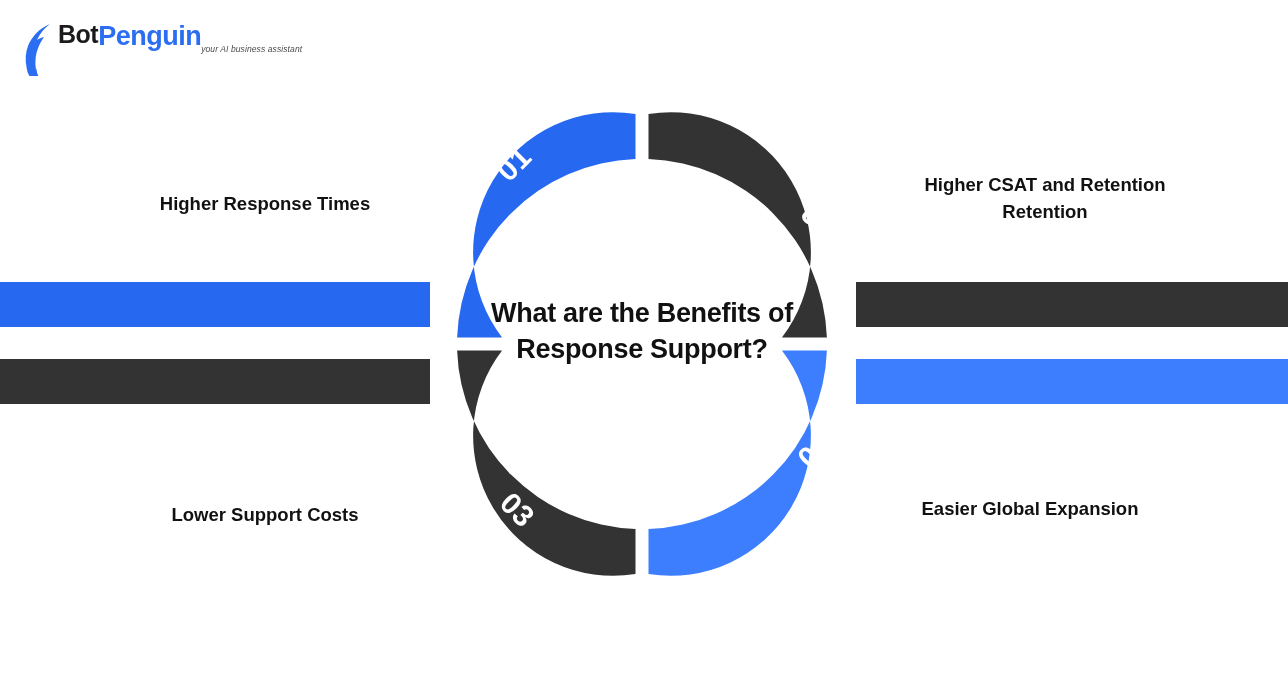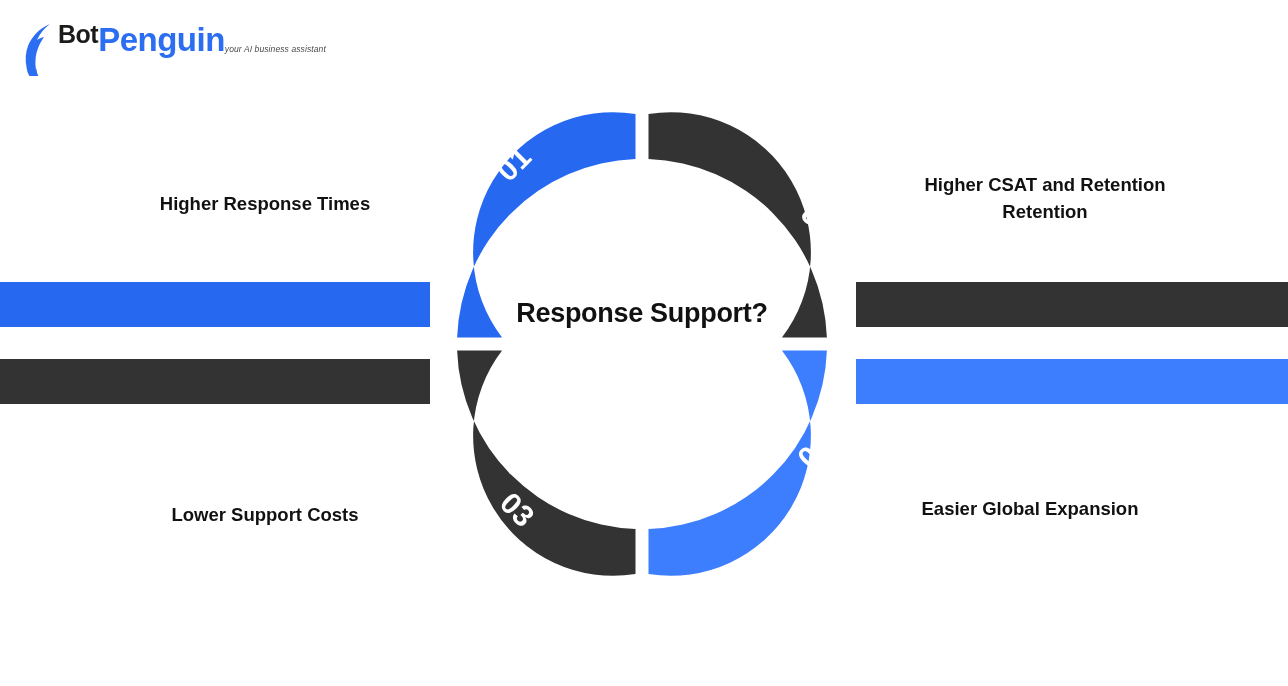--- a/index.html
+++ b/index.html
@@ -8,21 +8,21 @@
     background:#ffffff;
     font-family:"Liberation Sans", sans-serif;
     overflow:hidden;
     position:relative;
   }
   
   .logo{position:absolute;left:20px;top:22px;display:flex;align-items:flex-start;}
   .logo-mark{width:34px;height:56px;margin-right:4px;flex:0 0 auto;}
   .logo-words{display:flex;flex-direction:row;line-height:1;}
   .logo-bot{font-size:25px;font-weight:bold;color:#1b1b1b;letter-spacing:-.5px;}
-  .logo-penguin{font-size:33px;font-weight:bold;color:#2c6ef2;letter-spacing:-.5px;margin-top:1px;}
+  .logo-penguin{font-size:27px;font-weight:bold;color:#2c6ef2;letter-spacing:-.5px;margin-top:1px;}
   .logo-tag{font-size:8.5px;color:#4a4a4a;font-style:italic;margin-top:23px;letter-spacing:.1px;}
 
   
   .diagram{position:absolute;left:0;top:0;width:1288px;height:686px;}
   .diagram svg{display:block;}
 
   
   .center-title{
     position:absolute;left:457px;top:296px;width:370px;
     text-align:center;
@@ -96,20 +96,21 @@
     </svg>
   </span>
   <span class="logo-words">
     <span class="logo-bot">Bot</span>
     <span class="logo-penguin">Penguin</span>
     <span class="logo-tag">your AI business assistant</span>
   </span>
 </div>
 
 <div class="center-title">
+  <div>What are the Benefits of</div>
   <div>Response Support?</div>
 </div>
 
 <div class="ring-num num-1">01</div>
 <div class="ring-num num-2">02</div>
 <div class="ring-num num-3">03</div>
 <div class="ring-num num-4">04</div>
 
 <div class="label label-1">
   <div>Higher Response Times</div>

